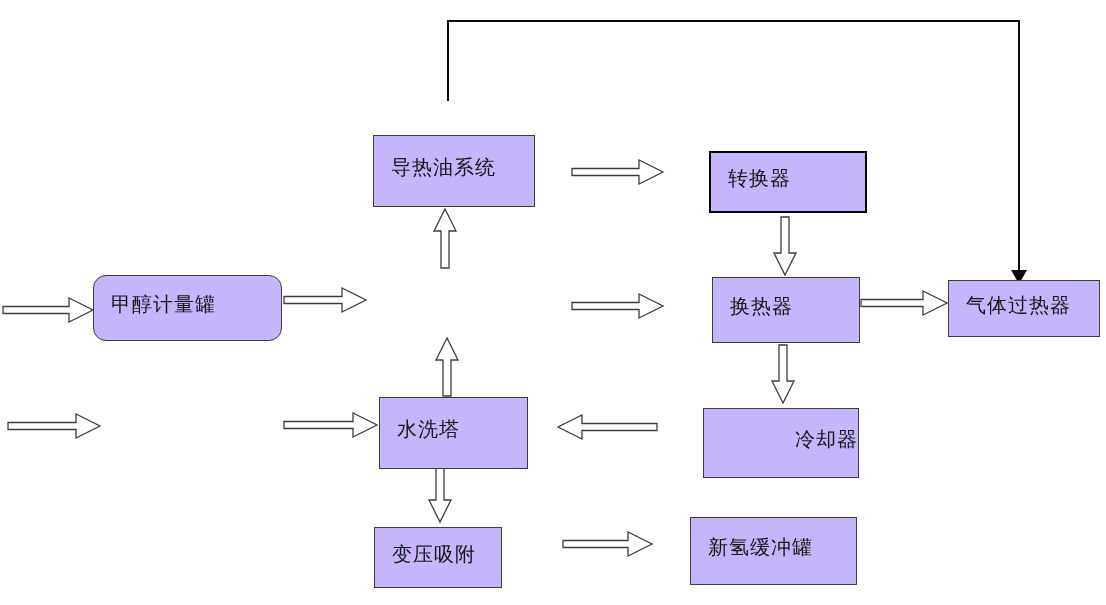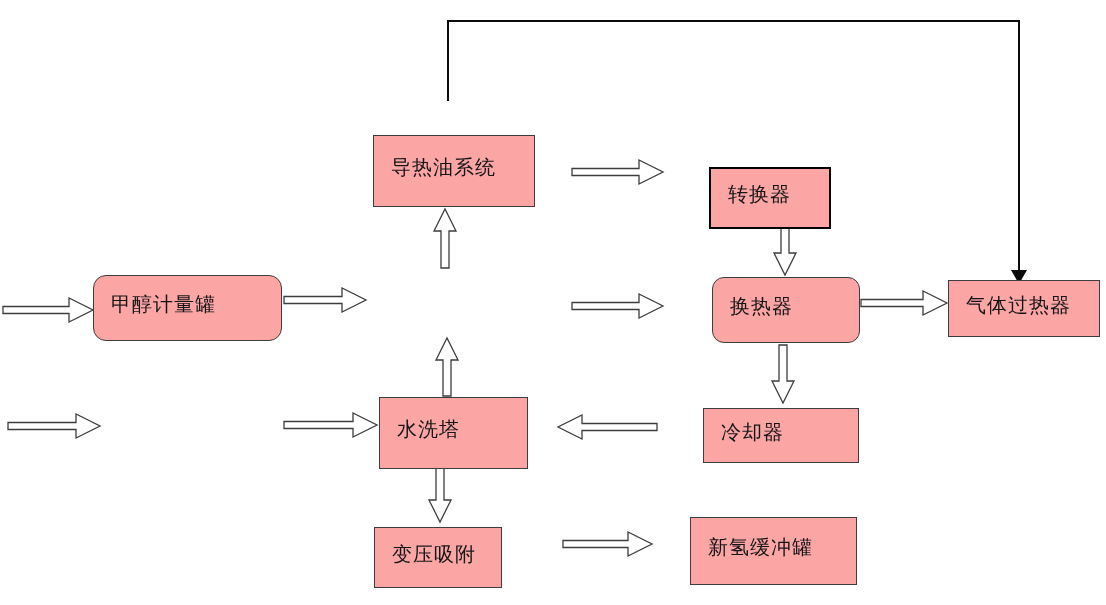--- a/index.html
+++ b/index.html
@@ -19,21 +19,21 @@
     position: absolute;
     left: 0;
     top: 0;
     width: 1106px;
     height: 605px;
   }
   .pbox {
     position: absolute;
     box-sizing: border-box;
     border: 1px solid #3d3d3d;
-    background: #fca5a5;
+    background: #c4b5fd;
     display: flex;
     align-items: center;
     padding-left: 17px;
     padding-bottom: 7px;
     font-size: 20px;
     letter-spacing: 1px;
     color: #151515;
     white-space: nowrap;
   }
   .pbox.bold-border {
@@ -83,43 +83,43 @@
     <polygon class="hollow" points="781,217 781,253 774,253 785,275 796,253 789,253 789,217"></polygon>
     <polygon class="hollow" points="443,396 443,360 436,360 447,338 458,360 451,360 451,396"></polygon>
     <polygon class="hollow" points="779,345 779,381 772,381 783,403 794,381 787,381 787,345"></polygon>
     <polygon class="hollow" points="436,453 436,500 429,500 440,522 451,500 444,500 444,453"></polygon>
   </svg>
 
   <div class="pbox" style="left:373px; top:135px; width:162px; height:72px;">
     <span>导热油系统</span>
   </div>
 
-  <div class="pbox bold-border" style="left:709px; top:151px; width:122px; height:62px;margin-top:16px;">
+  <div class="pbox bold-border" style="left:709px; top:151px; width:158px; height:62px;">
     <span>转换器</span>
   </div>
 
   <div class="pbox" style="left:93px; top:275px; width:189px; height:66px;border-radius:13px;">
     <span>甲醇计量罐</span>
   </div>
 
 
-  <div class="pbox" style="left:712px; top:277px; width:148px; height:66px;border-radius:12px;">
+  <div class="pbox" style="left:712px; top:277px; width:148px; height:66px;">
     <span>换热器</span>
   </div>
 
   <div class="pbox" style="left:948px; top:280px; width:152px; height:57px;">
     <span>气体过热器</span>
   </div>
 
 
   <div class="pbox" style="left:379px; top:397px; width:149px; height:72px;">
     <span>水洗塔</span>
   </div>
 
-  <div class="pbox" style="left:703px; top:408px; width:156px; height:55px;">
+  <div class="pbox" style="left:703px; top:408px; width:156px; height:70px;justify-content:flex-end;">
     <span>冷却器</span>
   </div>
 
   <div class="pbox" style="left:374px; top:527px; width:128px; height:61px;">
     <span>变压吸附</span>
   </div>
 
   <div class="pbox" style="left:690px; top:517px; width:167px; height:68px;">
     <span>新氢缓冲罐</span>
   </div>

